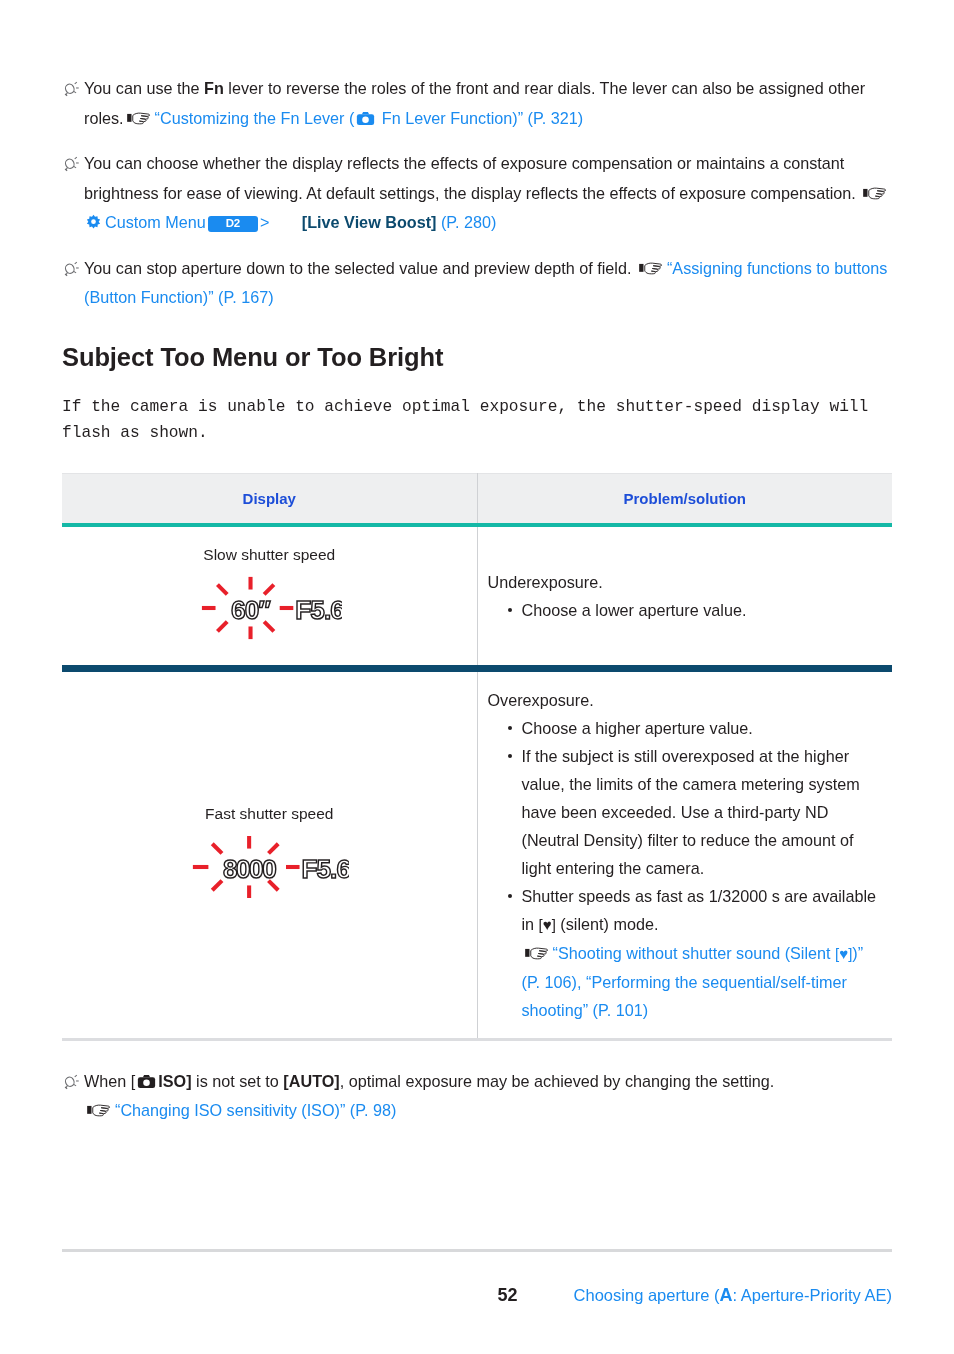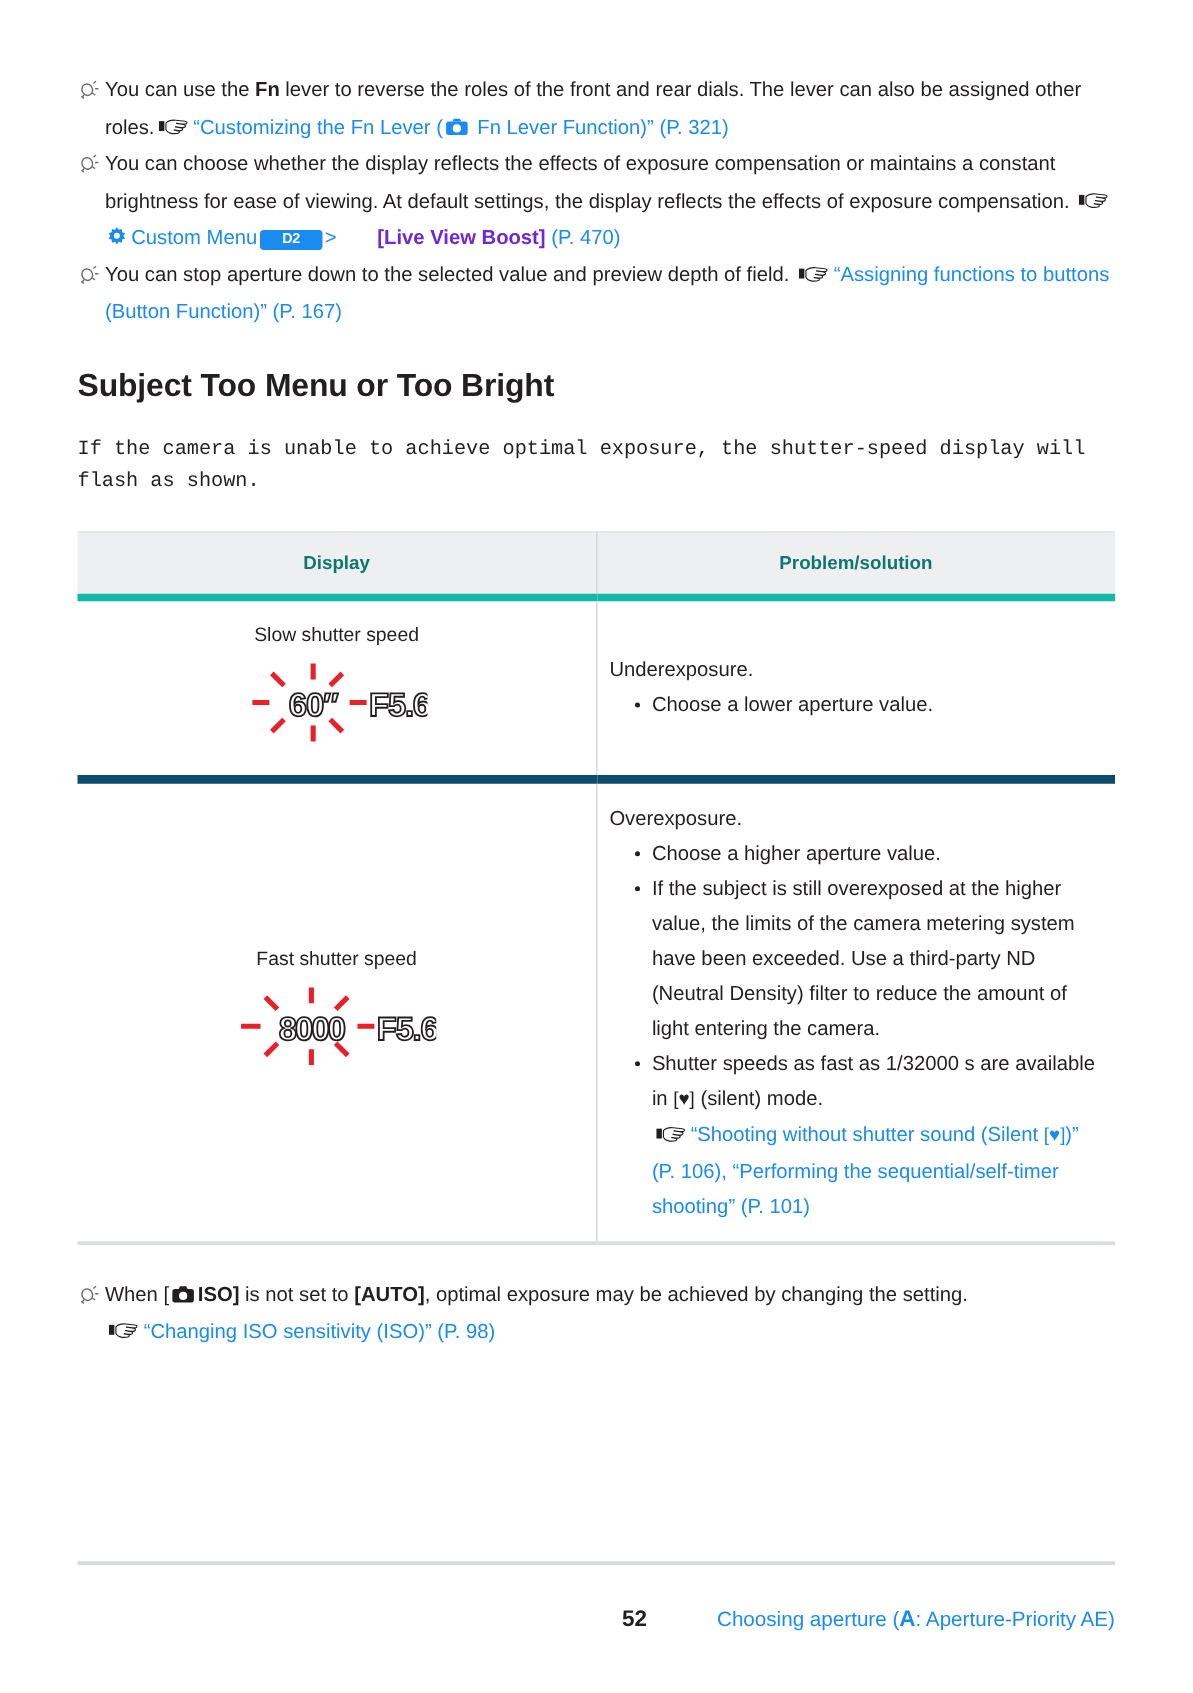--- a/index.html
+++ b/index.html
@@ -26,21 +26,21 @@
   }
 
   
   .tip-list { margin: 0; padding: 0; list-style: none; }
   .tip-item {
     position: relative;
     padding-left: 22px;
     font-size: 16.2px;
     line-height: 29.5px;
     color: #231f20;
-    margin: 0 0 0 0;
+    margin: 16px 0 0 0;
   }
   .tip-icon {
     position: absolute;
     left: 0; top: 5px;
     width: 19px; height: 19px;
     display: block;
   }
   .ptr-icon {
     display: inline-block;
     width: 26px; height: 15px;
@@ -58,21 +58,21 @@
     width: 17px; height: 17px;
     vertical-align: -3px;
     margin: 0 3px 0 1px;
   }
   .heart-b {
     font-size: 15px;
     letter-spacing: 0;
   }
 
   .lnk { color: #1a8bf0; }
-  .lnk-b { color: #6d28d9; font-weight: bold; padding-left: 28px; }
+  .lnk-b { color: #0c4a6e; font-weight: bold; padding-left: 28px; }
   .bold { font-weight: bold; }
 
   .badge-d2 {
     display: inline-block;
     background: #1a8bf0;
     color: #ffffff;
     font-size: 11.5px;
     font-weight: bold;
     line-height: 15px;
     height: 16px;
@@ -105,25 +105,25 @@
   table.disp-table {
     margin-top: 27px;
     width: 830px;
     border-collapse: collapse;
     table-layout: fixed;
   }
   table.disp-table thead th {
     background: #eeeff0;
     font-size: 15px;
     font-weight: bold;
-    color: #0f766e;
+    color: #1d4ed8;
     padding: 16px 8px;
     text-align: center;
     border-top: 1px solid #e3e4e6;
-    border-bottom: 6px solid #14b8a6;
+    border-bottom: 4px solid #14b8a6;
   }
   table.disp-table thead th.col-display { border-right: 1px solid #cfd1d4; }
   table.disp-table tbody td {
     border-bottom: 7px solid #0c4a6e;
     vertical-align: middle;
     padding: 14px 10px;
     font-size: 16.2px;
     line-height: 28px;
   }
   table.disp-table tbody tr:last-child td {
@@ -235,21 +235,21 @@
             <rect x="0.8" y="3.5" width="5.2" height="9.5" fill="#231f20"></rect>
             <path d="M7.5 5.4 C9.6 3.2 13.4 2.2 16.8 2.6 L25.6 3.6 C27.6 3.8 28.4 5.0 27.0 5.9 C26.0 6.5 24.2 6.4 22.6 6.2 L17.6 5.7 C19.8 6.0 23.6 6.3 25.2 7.0 C26.6 7.6 26.5 9.0 25.0 9.5 C23.8 9.9 21.6 9.6 20.0 9.4 L16.6 9.0 C18.6 9.3 21.6 9.5 22.8 10.2 C23.9 10.8 23.7 12.1 22.3 12.5 C21.2 12.8 19.4 12.6 18.0 12.4 L15.4 12.1 C16.9 12.3 19.0 12.5 19.8 13.1 C20.7 13.7 20.4 14.8 19.1 15.1 C17.6 15.5 14.0 15.6 11.6 15.0 C9.6 14.5 8.2 13.3 7.5 11.8 Z" fill="#ffffff" stroke="#231f20" stroke-width="1.1" stroke-linejoin="round"></path>
           </svg>
         </span><span class="gear-icon">
           <svg viewBox="0 0 18 18" width="17" height="17">
             <path d="M9 0.8 L10.6 3.0 L13.2 2.3 L13.5 5.0 L16.0 5.9 L14.5 8.1 L16.0 10.3 L13.5 11.2 L13.2 13.9 L10.6 13.2 L9 15.4 L7.4 13.2 L4.8 13.9 L4.5 11.2 L2.0 10.3 L3.5 8.1 L2.0 5.9 L4.5 5.0 L4.8 2.3 L7.4 3.0 Z" fill="#1a8bf0"></path>
             <circle cx="9" cy="8.1" r="2.5" fill="#ffffff"></circle>
           </svg>
         </span><a class="lnk">Custom Menu</a><span class="badge-d2">D2</span><span class="lnk">&gt;</span>
         <a class="lnk-b">[Live View Boost]</a>
-        <span class="lnk">(P. 470)</span>
+        <span class="lnk">(P. 280)</span>
       </li>
 
       <li class="tip-item">
         <span class="tip-icon">
           <svg viewBox="0 0 20 20" width="19" height="19">
             <ellipse cx="8.2" cy="9.2" rx="4.4" ry="4.9" fill="none" stroke="#6d6e71" stroke-width="1.2" transform="rotate(-25 8.2 9.2)"></ellipse>
             <path d="M5.6 13.4 L4.0 15.6" stroke="#6d6e71" stroke-width="1.2" fill="none"></path>
             <path d="M3.2 14.8 L5.4 16.6" stroke="#6d6e71" stroke-width="1.2" fill="none"></path>
             <path d="M13.4 4.0 L15.6 2.2" stroke="#6d6e71" stroke-width="1.1" fill="none"></path>
             <path d="M14.8 8.4 L17.6 8.4" stroke="#6d6e71" stroke-width="1.1" fill="none"></path>

